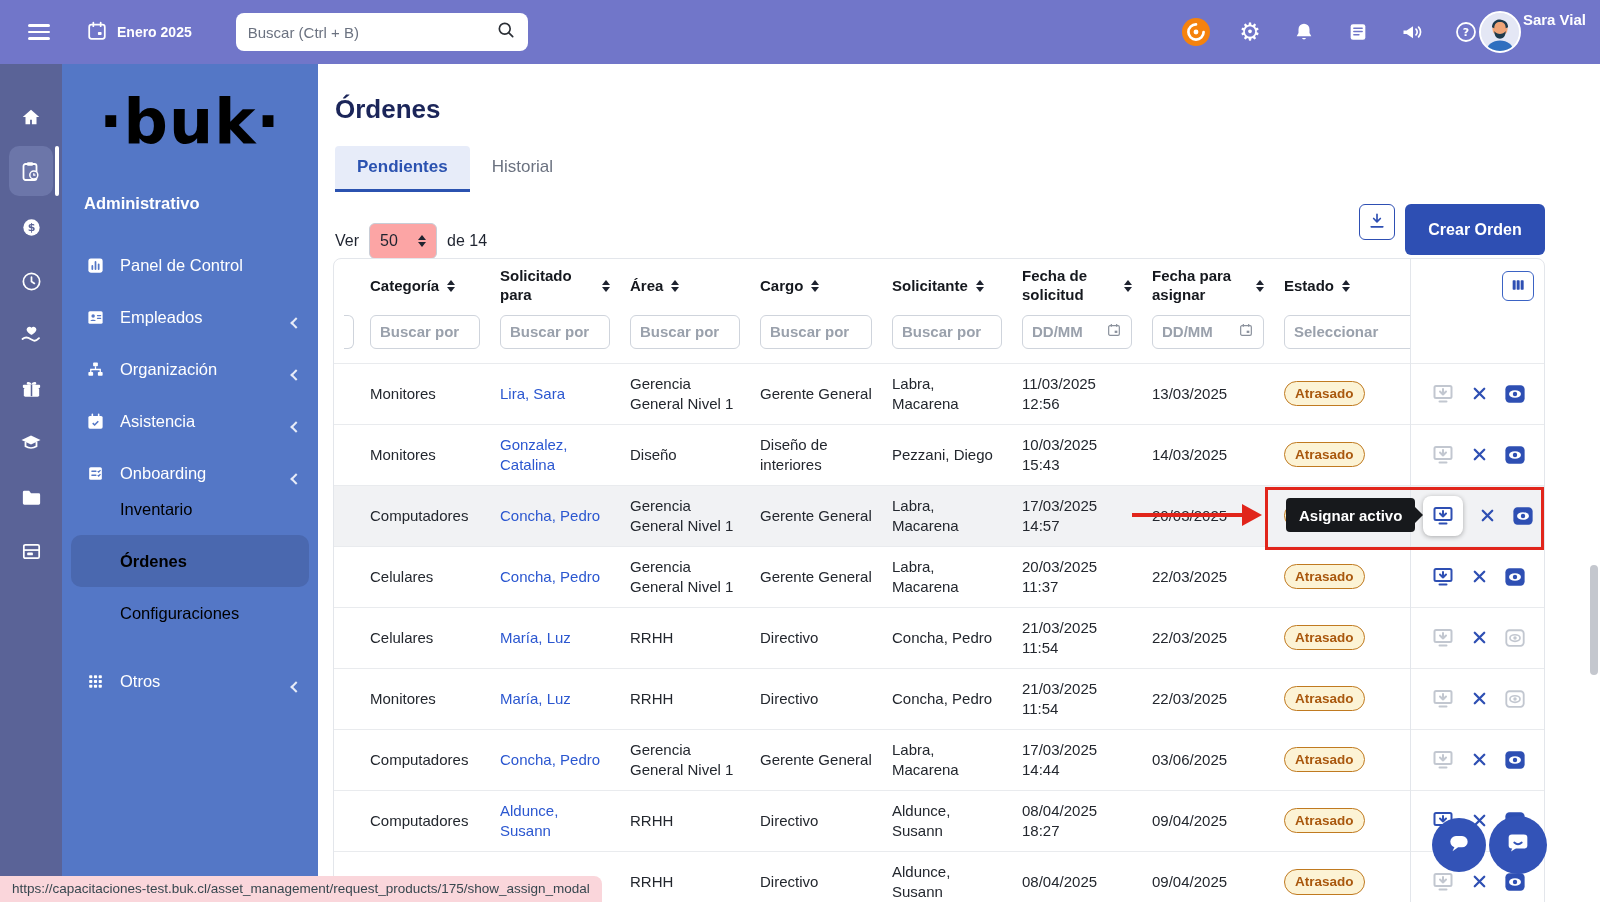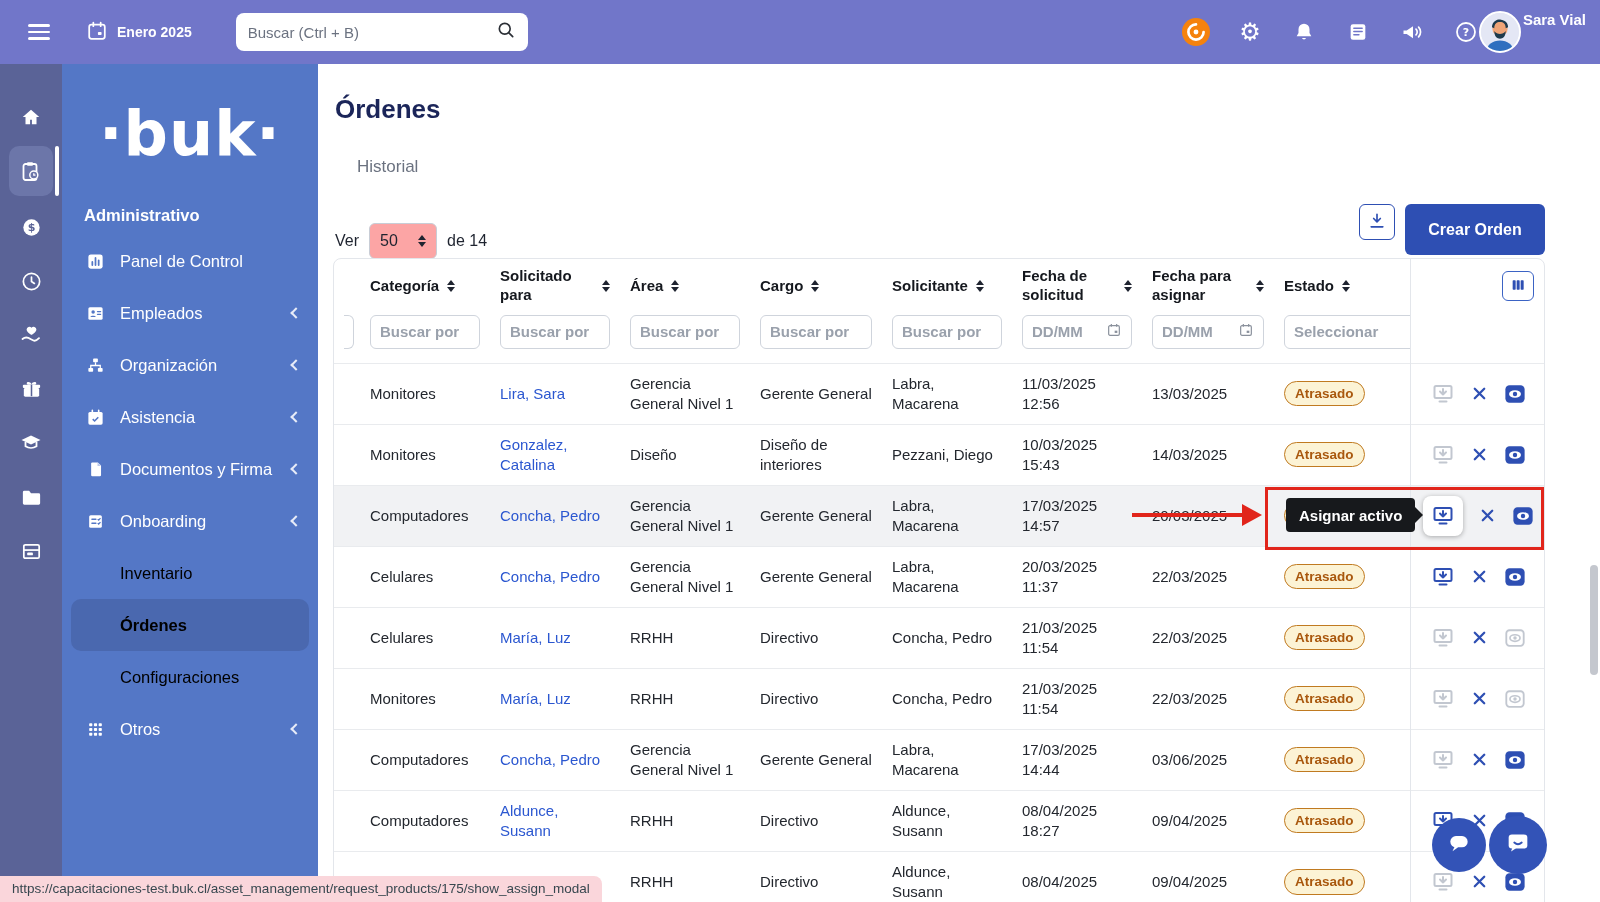--- a/index.html
+++ b/index.html
@@ -35,25 +35,25 @@
   .rail-item.first { margin-top:26px; }
   .rail-item.active { height:56px; }
   .rail-item.active .rail-bg { position:absolute; left:9px; top:2px; width:44px; height:50px;
     background:#6C76A9; border-radius:10px; }
   .rail-item.active::after { content:""; position:absolute; right:3px; top:2px; width:4px;
     height:50px; background:#fff; border-radius:3px; }
   .rail-item svg { position:relative; }
 
   
   .sidebar { position:absolute; top:64px; left:62px; width:256px; bottom:0; background:#5477C6; z-index:5; }
-  .logo { text-align:center; margin-top:36px; color:#ffffff; font-family:"DejaVu Sans", sans-serif;
+  .logo { text-align:center; margin-top:24px; color:#000000; font-family:"DejaVu Sans", sans-serif;
     font-weight:bold; font-size:62px; letter-spacing:1px; line-height:1.1; cursor:pointer; }
   .side-section { color:#fff; font-weight:bold; font-size:16.5px; margin:38px 0 6px 22px; }
   .nav { margin-top:10px; }
-  .nav-item { height:52px; display:flex; align-items:center; color:#fff; font-size:16.5px;
+  .nav-item { height:52px; display:flex; align-items:flex-end; color:#fff; font-size:16.5px;
     padding:0 18px 0 22px; cursor:pointer; }
   .nav-item .nicon { width:22px; display:flex; justify-content:center; margin-right:14px; }
   .nav-item .nlabel { flex:1; }
   .chev { width:8px; height:8px; border-left:2px solid #E8ECF8; border-bottom:2px solid #E8ECF8; }
   .chev.left { transform:rotate(45deg); }
   .chev.down { transform:rotate(-45deg); margin-top:-4px; }
   .sub-item { height:52px; display:flex; align-items:center; color:#000000; font-size:16.5px;
     padding-left:58px; cursor:pointer; position:relative; }
   .sub-item.active { margin:0 9px; padding-left:49px; background:#4A68AF; border-radius:10px;
     font-weight:bold; }
@@ -319,30 +319,20 @@
             <path d="M8 2.8v4M16 2.8v4" stroke="#fff" stroke-width="2" stroke-linecap="round"></path>
             <path d="M8.5 14l2.4 2.4 4.6-4.8" stroke="#5477C6" stroke-width="2" fill="none"></path>
           </svg>
         </span>
       <span class="nlabel">Asistencia</span>
       <span class="chev left"></span>
     </div>
     <div class="nav-item">
       <span class="nicon">
           <svg width="19" height="19" viewBox="0 0 24 24">
-            <path d="M8 3h7l4 4v12a1.5 1.5 0 0 1-1.5 1.5H8A1.5 1.5 0 0 1 6.5 19V4.5A1.5 1.5 0 0 1 8 3z" fill="#fff"></path>
-            <path d="M14.5 3v4.5H19" fill="#B9C7EC"></path>
-          </svg>
-        </span>
-      <span class="nlabel">Documentos y Firma</span>
-      <span class="chev left"></span>
-    </div>
-    <div class="nav-item">
-      <span class="nicon">
-          <svg width="19" height="19" viewBox="0 0 24 24">
             <rect x="4" y="4" width="16" height="16" rx="2" fill="#fff"></rect>
             <path d="M7.5 9.2h5M7.5 14.2h5" stroke="#5477C6" stroke-width="1.8" stroke-linecap="round"></path>
             <path d="M14.8 9l1.2 1.2 2.3-2.4M14.8 14l1.2 1.2 2.3-2.4" stroke="#5477C6" stroke-width="1.6" fill="none"></path>
           </svg>
         </span>
       <span class="nlabel">Onboarding</span>
       <span class="chev left"></span>
     </div>
     <div class="sub-item">
       <span>Inventario</span>
@@ -372,20 +362,21 @@
       <span class="nlabel">Otros</span>
       <span class="chev left"></span>
     </div>
   </div>
 </div>
 
 <div class="content">
   <div class="page-title">Órdenes</div>
 
   <div class="tabs">
+    <div class="tab active">Pendientes</div>
     <div class="tab">Historial</div>
   </div>
 
   <div class="pager">
     <span>Ver</span>
     <div class="pp-select">
       <span>50</span>
       <span class="sorticon">
           <i class="up"></i>
           <i class="dn"></i>

